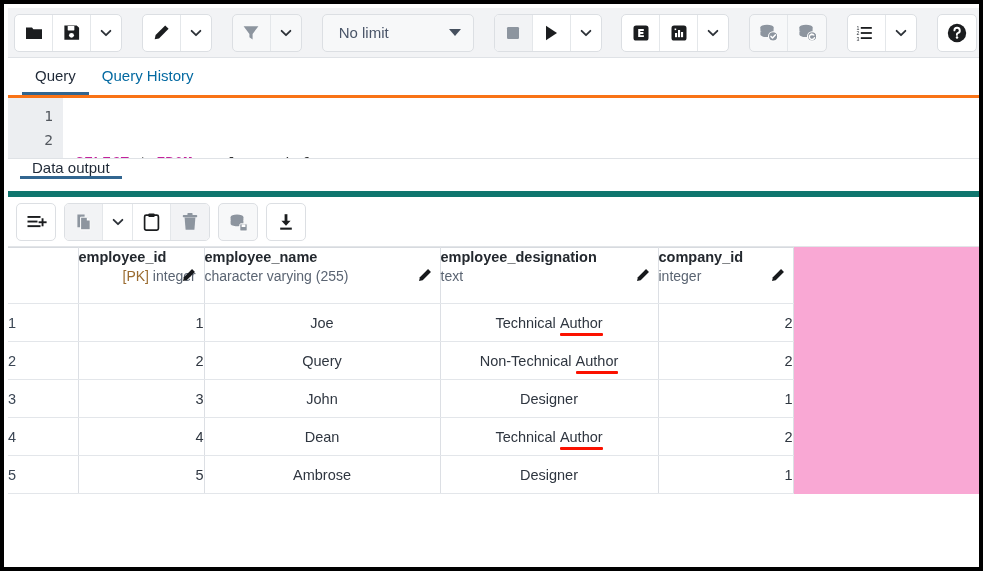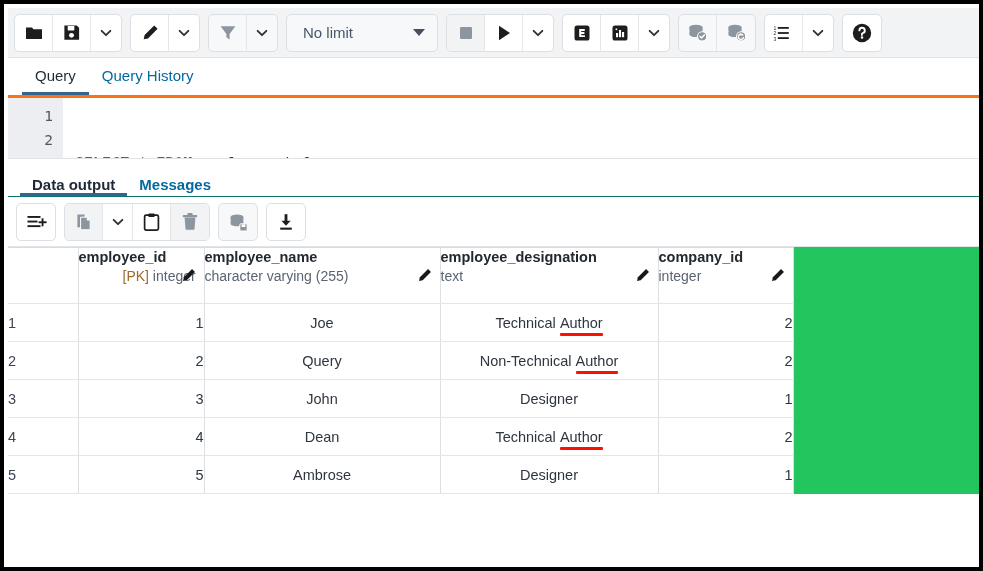--- a/index.html
+++ b/index.html
@@ -34,20 +34,21 @@
   
   .toolbar {
     height: 50px;
     background: #f2f3f5;
     border-bottom: 1px solid #dfe2e6;
     display: flex;
     align-items: center;
     padding: 0 6px;
     box-sizing: border-box;
     gap: 8px;
+    justify-content: space-between;
   }
   .grp {
     display: flex;
     align-items: center;
     background: #ffffff;
     border: 1px solid #dcdfe3;
     border-radius: 5px;
     height: 38px;
     box-sizing: border-box;
     overflow: hidden;
@@ -148,45 +149,44 @@
     color: #222222;
   }
   .kw { color: #c3219b; font-weight: bold; }
   .op { color: #333333; }
   .ident { color: #333333; }
 
   
   .outtabs {
     height: 38px;
     background: #ffffff;
-    border-bottom: 1px solid #0f766e;
-    display: flex;
-    align-items: flex-end;
+    border-bottom: 6px solid #0f766e;
+    display: flex;
+    align-items: flex-start;
     padding-left: 12px;
     box-sizing: border-box;
-    font-weight: bold;
   }
   .outtabs .tab { font-size: 15px; padding: 0 12px; }
 
   
   .outtoolbar {
     height: 50px;
     background: #ffffff;
     border-bottom: 1px solid #e2e5e8;
     display: flex;
     align-items: center;
     padding: 0 8px;
     box-sizing: border-box;
     gap: 8px;
   }
 
   
   .gridwrap {
     position: relative;
-    background: #22c55e;
+    background: #f9a8d4;
     height: 247px;
     overflow: hidden;
   }
   table.grid {
     border-collapse: collapse;
     table-layout: fixed;
     font-size: 14.5px;
     color: #2f3640;
     border-top: 1px solid #d7dadf;
   }
@@ -430,23 +430,20 @@
     </div>
     <div class="code">
       <div><span class="kw">SELECT</span><span class="op"> </span><span class="op">*</span><span class="op"> </span><span class="kw">FROM</span><span class="ident"> employee_info</span></div>
       
     </div>
   </div>
 
   <div class="outtabs">
     <div class="tab active">
       <span>Data output</span>
-    </div>
-    <div class="tab">
-      <span>Messages</span>
     </div>
   </div>
 
   <div class="outtoolbar">
     <div class="grp">
       <button class="tb" title="Add row">
         <svg width="21" height="18" viewBox="0 0 21 18">
           <rect x="1.5" y="3" width="13" height="1.9" fill="#1b1d1f"></rect>
           <rect x="1.5" y="7.6" width="10" height="1.9" fill="#1b1d1f"></rect>
           <rect x="1.5" y="12.2" width="13" height="1.9" fill="#1b1d1f"></rect>

